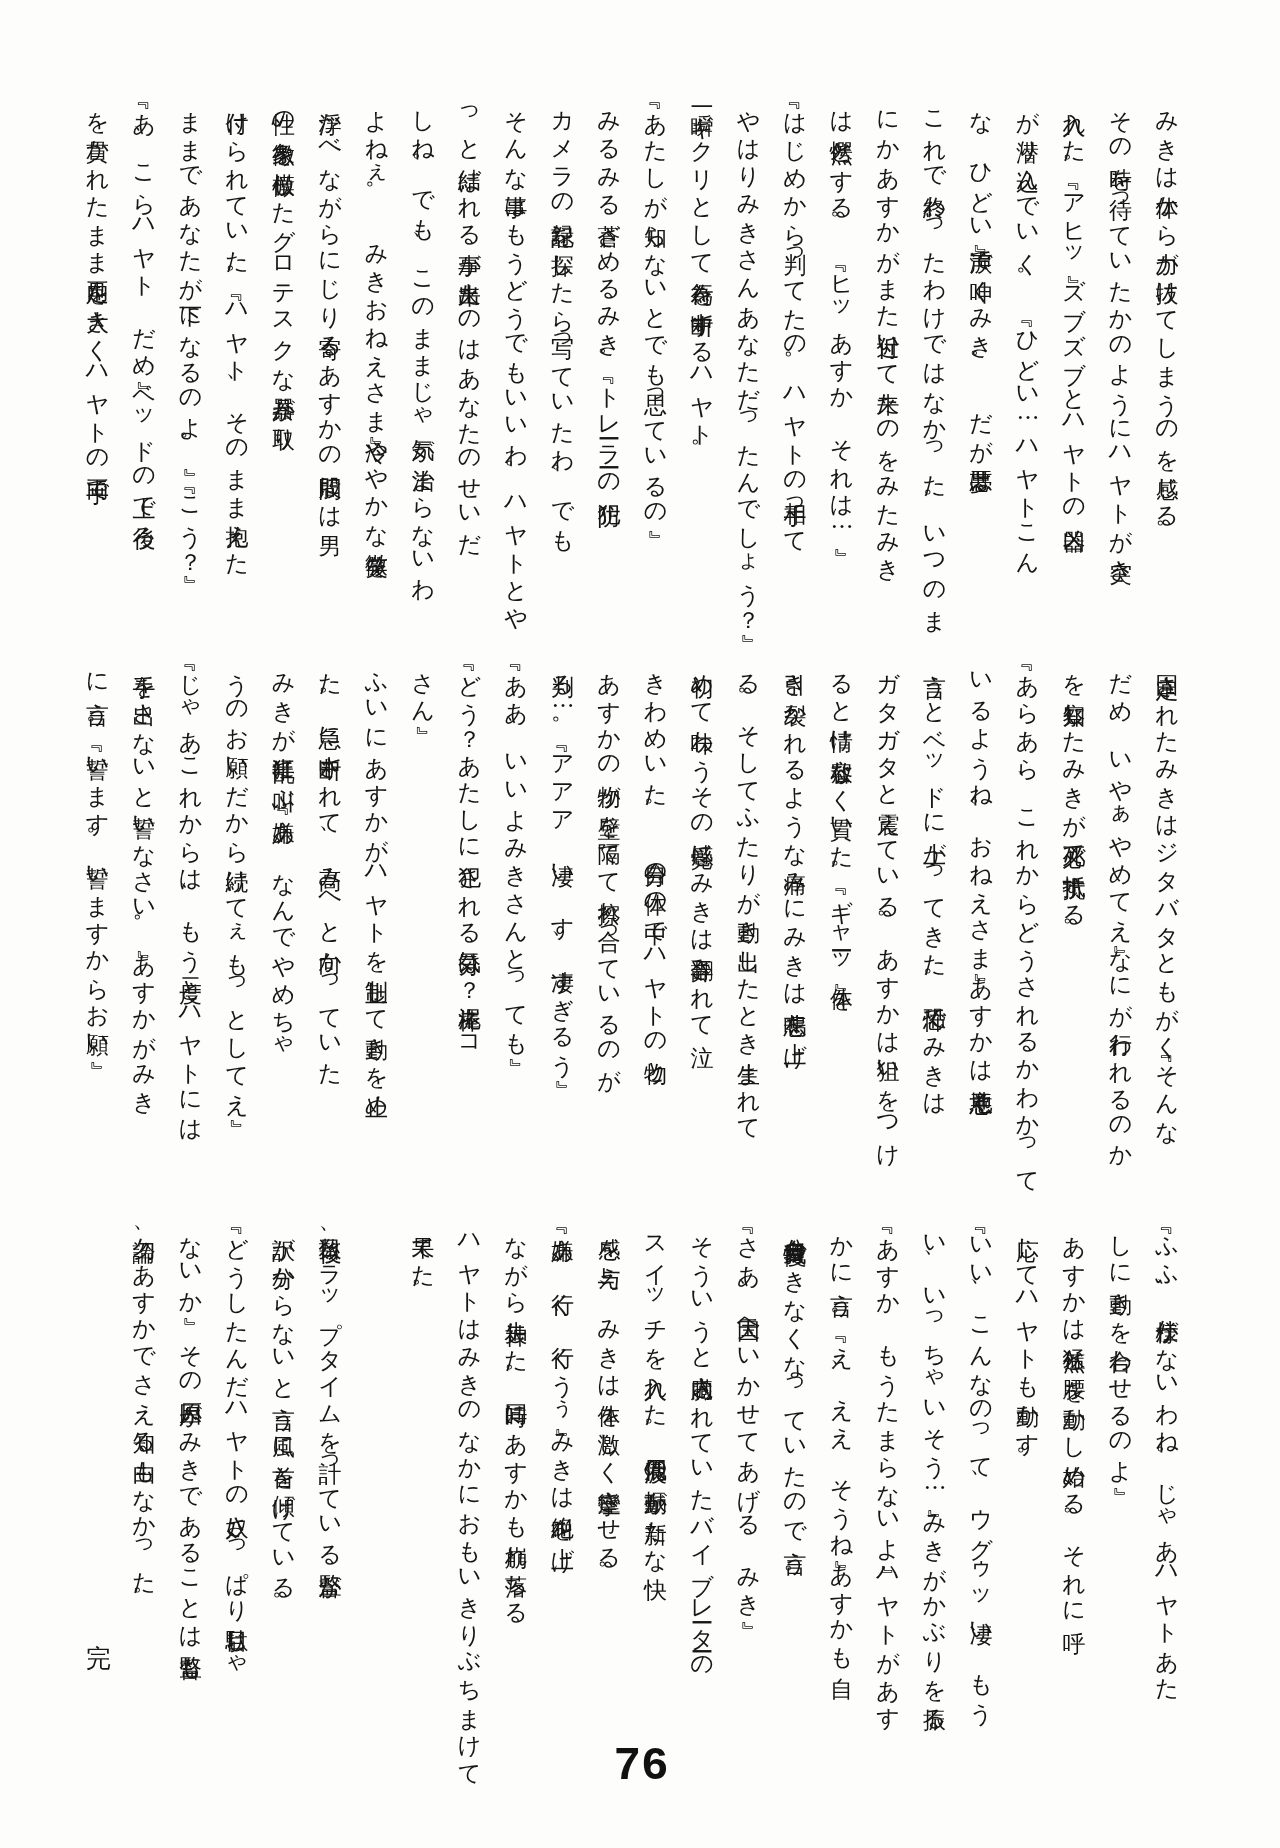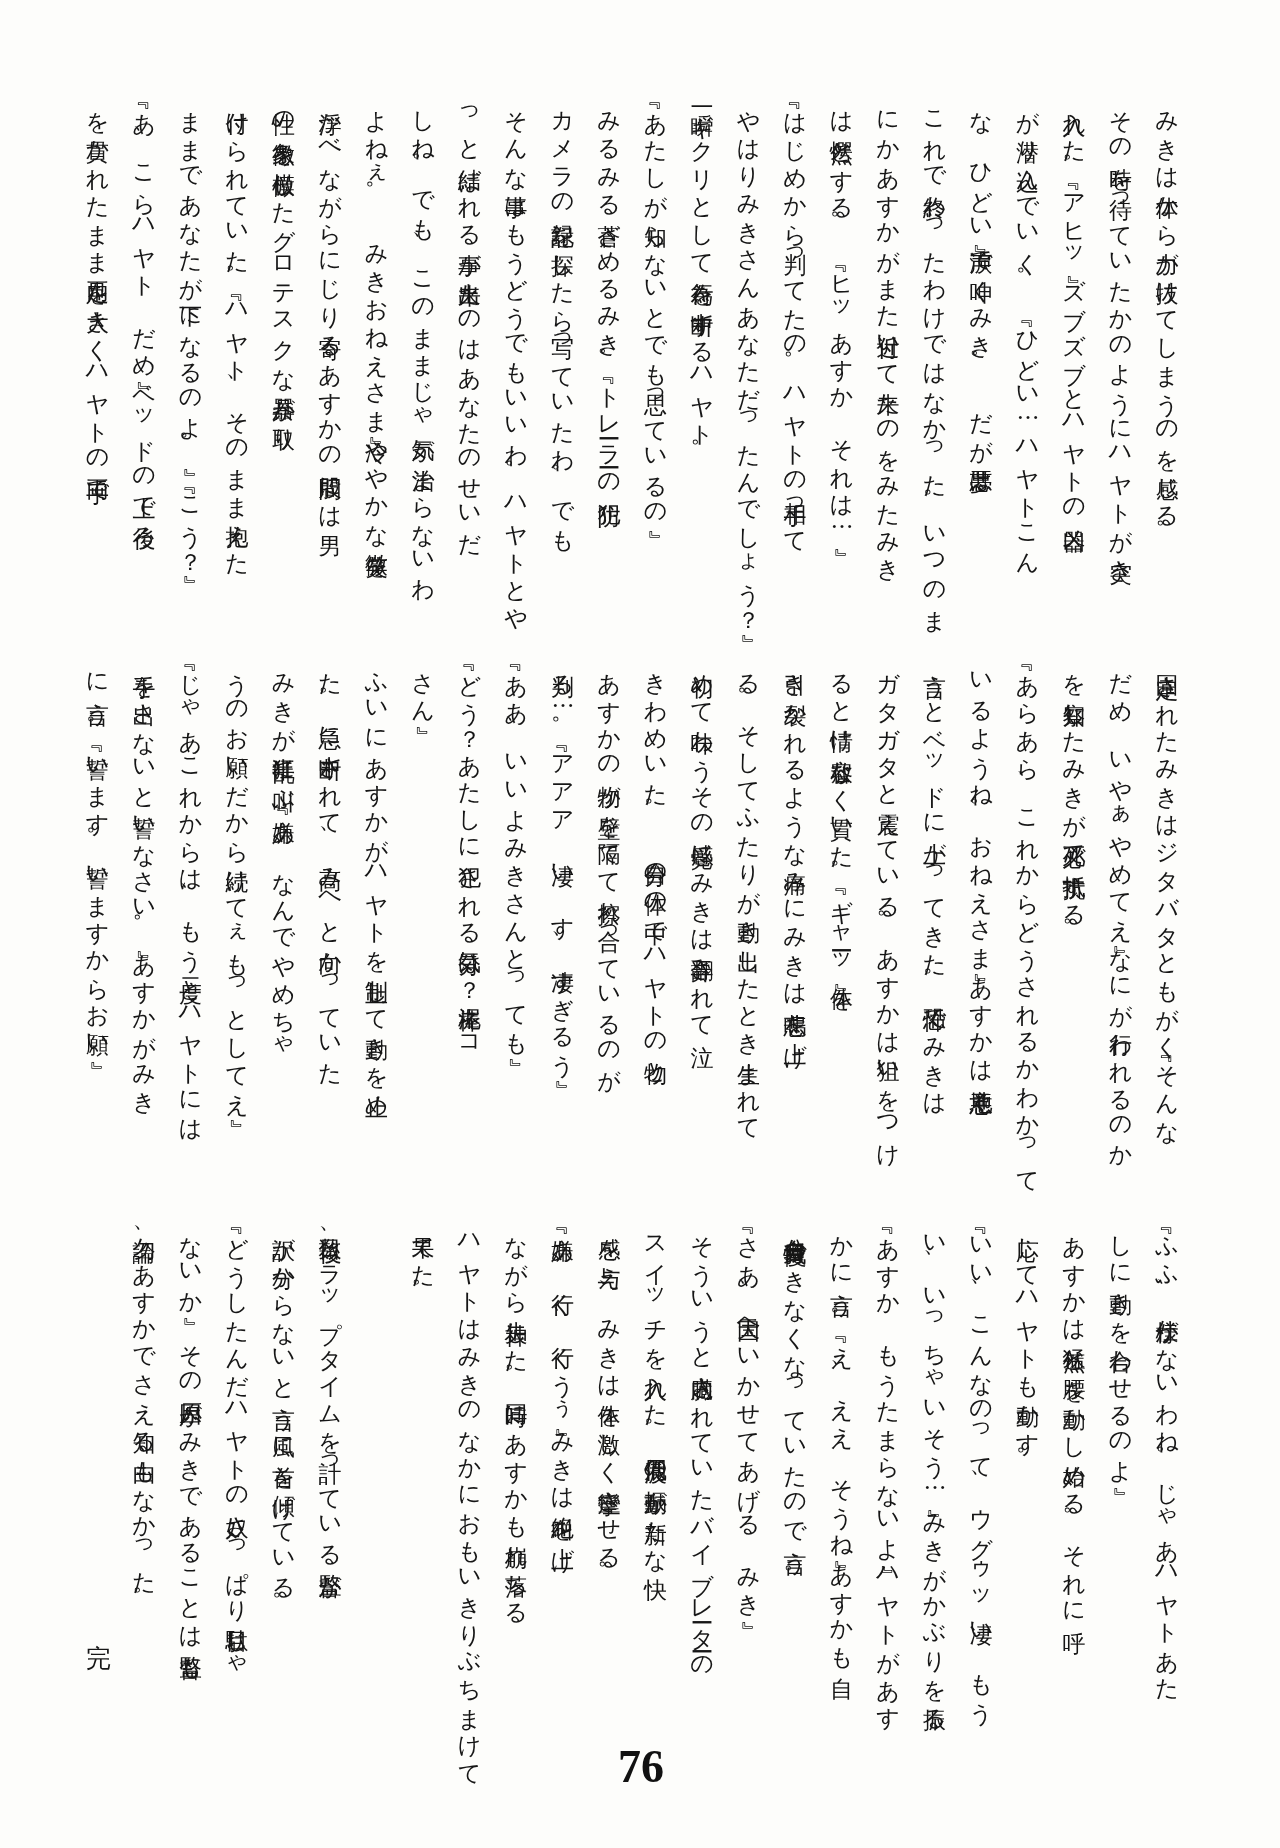--- a/index.html
+++ b/index.html
@@ -46,21 +46,21 @@
     text-align: center;
     font-size: 25px;
     letter-spacing: 0;
   }
   .page-number {
     position: absolute;
     left: 591px;
     top: 1744px;
     width: 100px;
     text-align: center;
-    font-family: Liberation Serif, serif;
+    font-family: Liberation Mono, monospace;
     font-weight: bold;
     font-size: 46px;
     line-height: 46px;
     color: #111;
   }
 </style>
 </head>
 <body>
 
 <div class="page">

